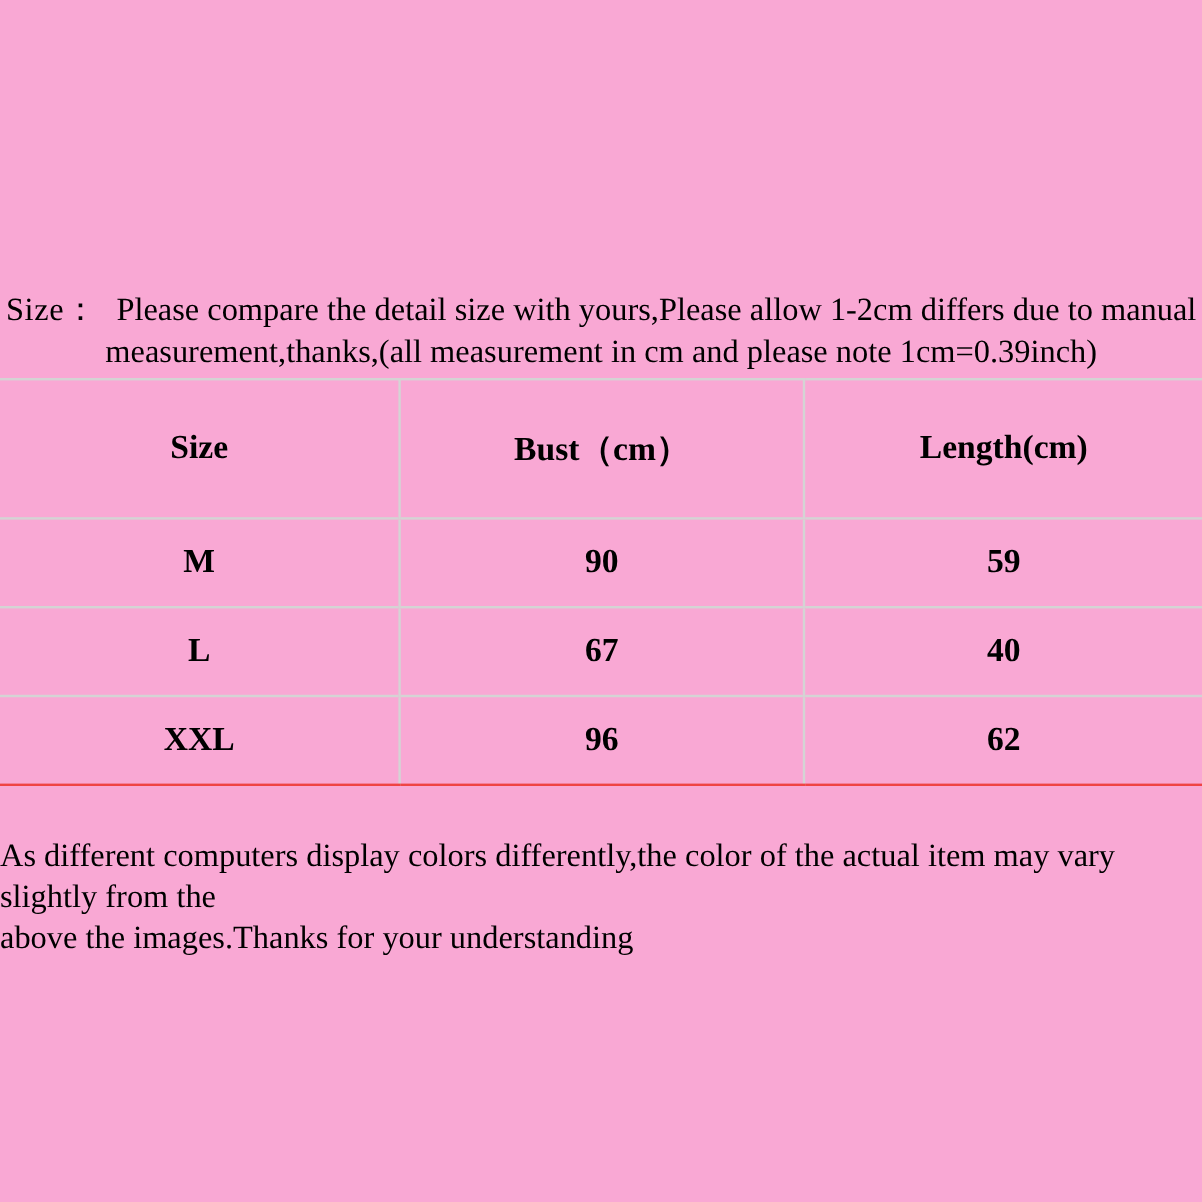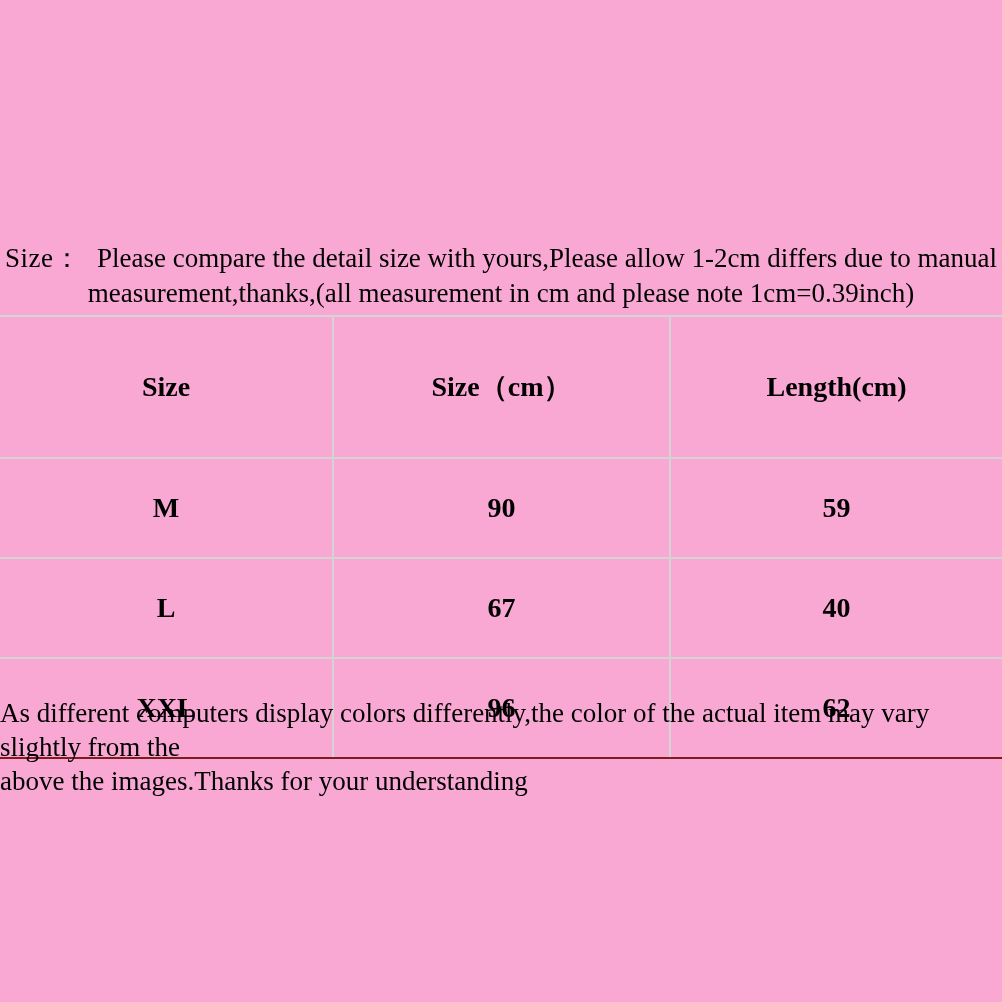--- a/index.html
+++ b/index.html
@@ -44,32 +44,32 @@
   }
   table.size-table col.c1 { width: 333px; }
   table.size-table col.c2 { width: 337px; }
   table.size-table col.c3 { width: 332px; }
   table.size-table td, table.size-table th {
     border-top: 2px solid #d4d4d4;
     text-align: center;
     vertical-align: middle;
     font-weight: bold;
     font-size: 28px;
-    padding: 17px;
+    padding: 4px;
     color: #000000;
   }
   table.size-table td:nth-child(1),
   table.size-table th:nth-child(1),
   table.size-table td:nth-child(2),
   table.size-table th:nth-child(2) {
     border-right: 2px solid #d4d4d4;
   }
   table.size-table tr.header-row th { height: 106px; }
   table.size-table tr.data-row td { height: 64px; }
-  table.size-table tr.last-row td { border-bottom: 2px solid #7f1d1d; }
+  table.size-table tr.last-row td { border-bottom: 2px solid #ef4444; }
   
   .note-bottom {
     position: absolute;
     top: 696px;
     left: 0;
     width: 1002px;
     font-size: 27px;
     line-height: 34px;
     color: #000000;
   }
@@ -88,21 +88,21 @@
 
   <table class="size-table">
     <colgroup>
         <col class="c1">
         <col class="c2">
         <col class="c3">
       </colgroup>
     <tbody>
       <tr class="header-row">
         <th>Size</th>
-        <th>Size（cm）</th>
+        <th>Bust（cm）</th>
         <th>Length(cm)</th>
       </tr>
       <tr class="data-row">
         <td>M</td>
         <td>90</td>
         <td>59</td>
       </tr>
       <tr class="data-row">
         <td>L</td>
         <td>67</td>

